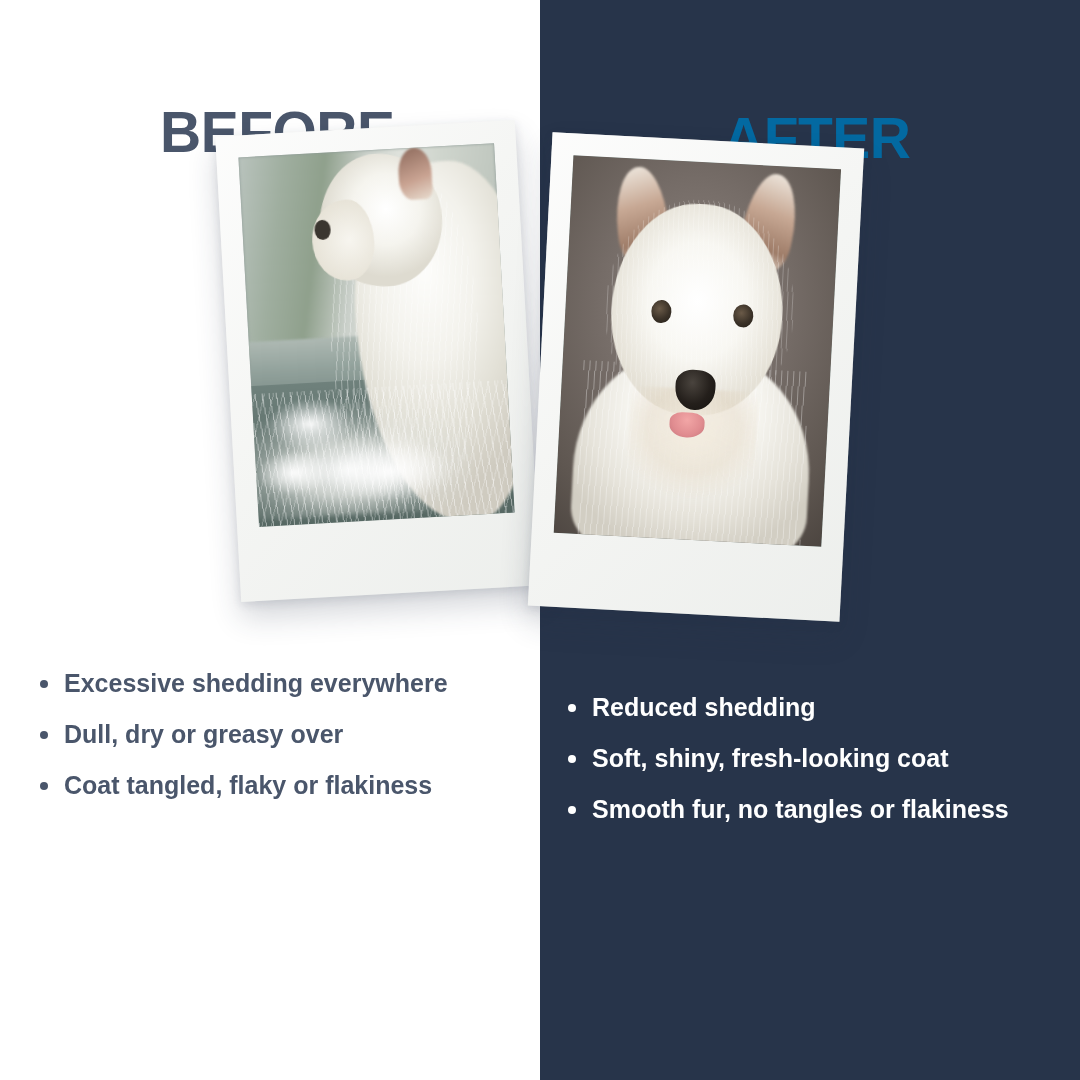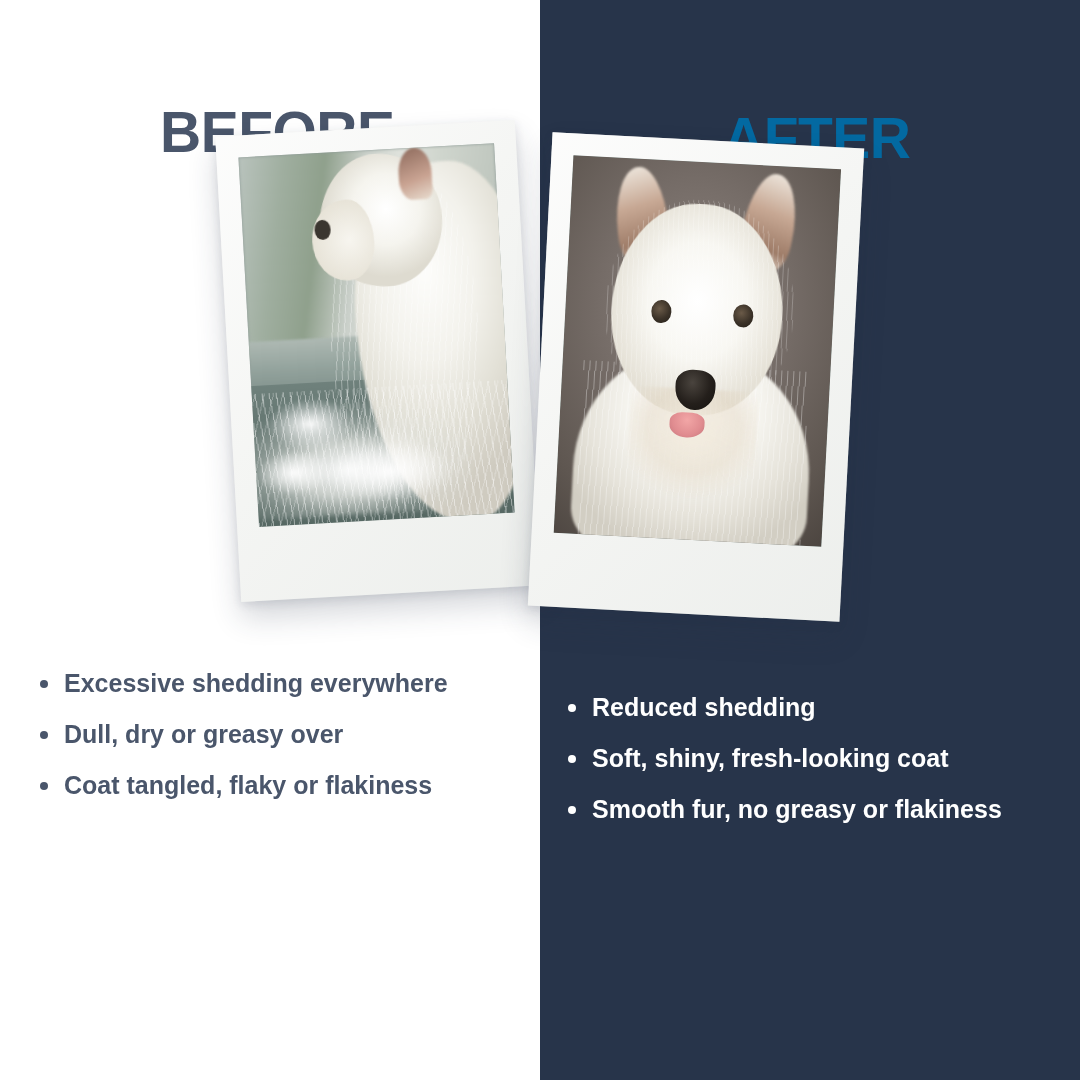--- a/index.html
+++ b/index.html
@@ -346,16 +346,16 @@
 
   <ul class="bullets" id="bullets-before">
     <li>Excessive shedding everywhere</li>
     <li>Dull, dry or greasy over</li>
     <li>Coat tangled, flaky or flakiness</li>
   </ul>
 
   <ul class="bullets" id="bullets-after">
     <li>Reduced shedding</li>
     <li>Soft, shiny, fresh-looking coat</li>
-    <li>Smooth fur, no greasy or flakiness</li>
+    <li>Smooth fur, no tangles or flakiness</li>
   </ul>
 
 </div>
 
 </body></html>

